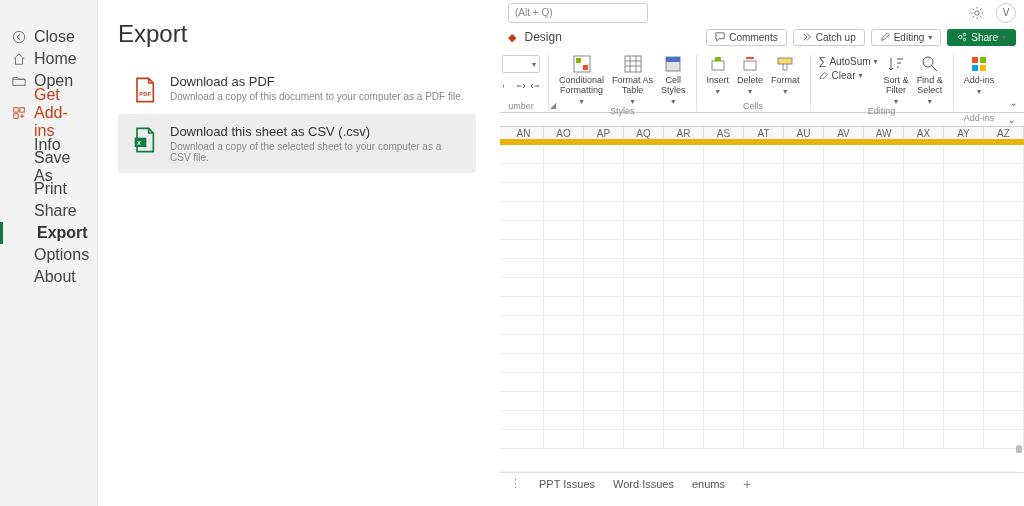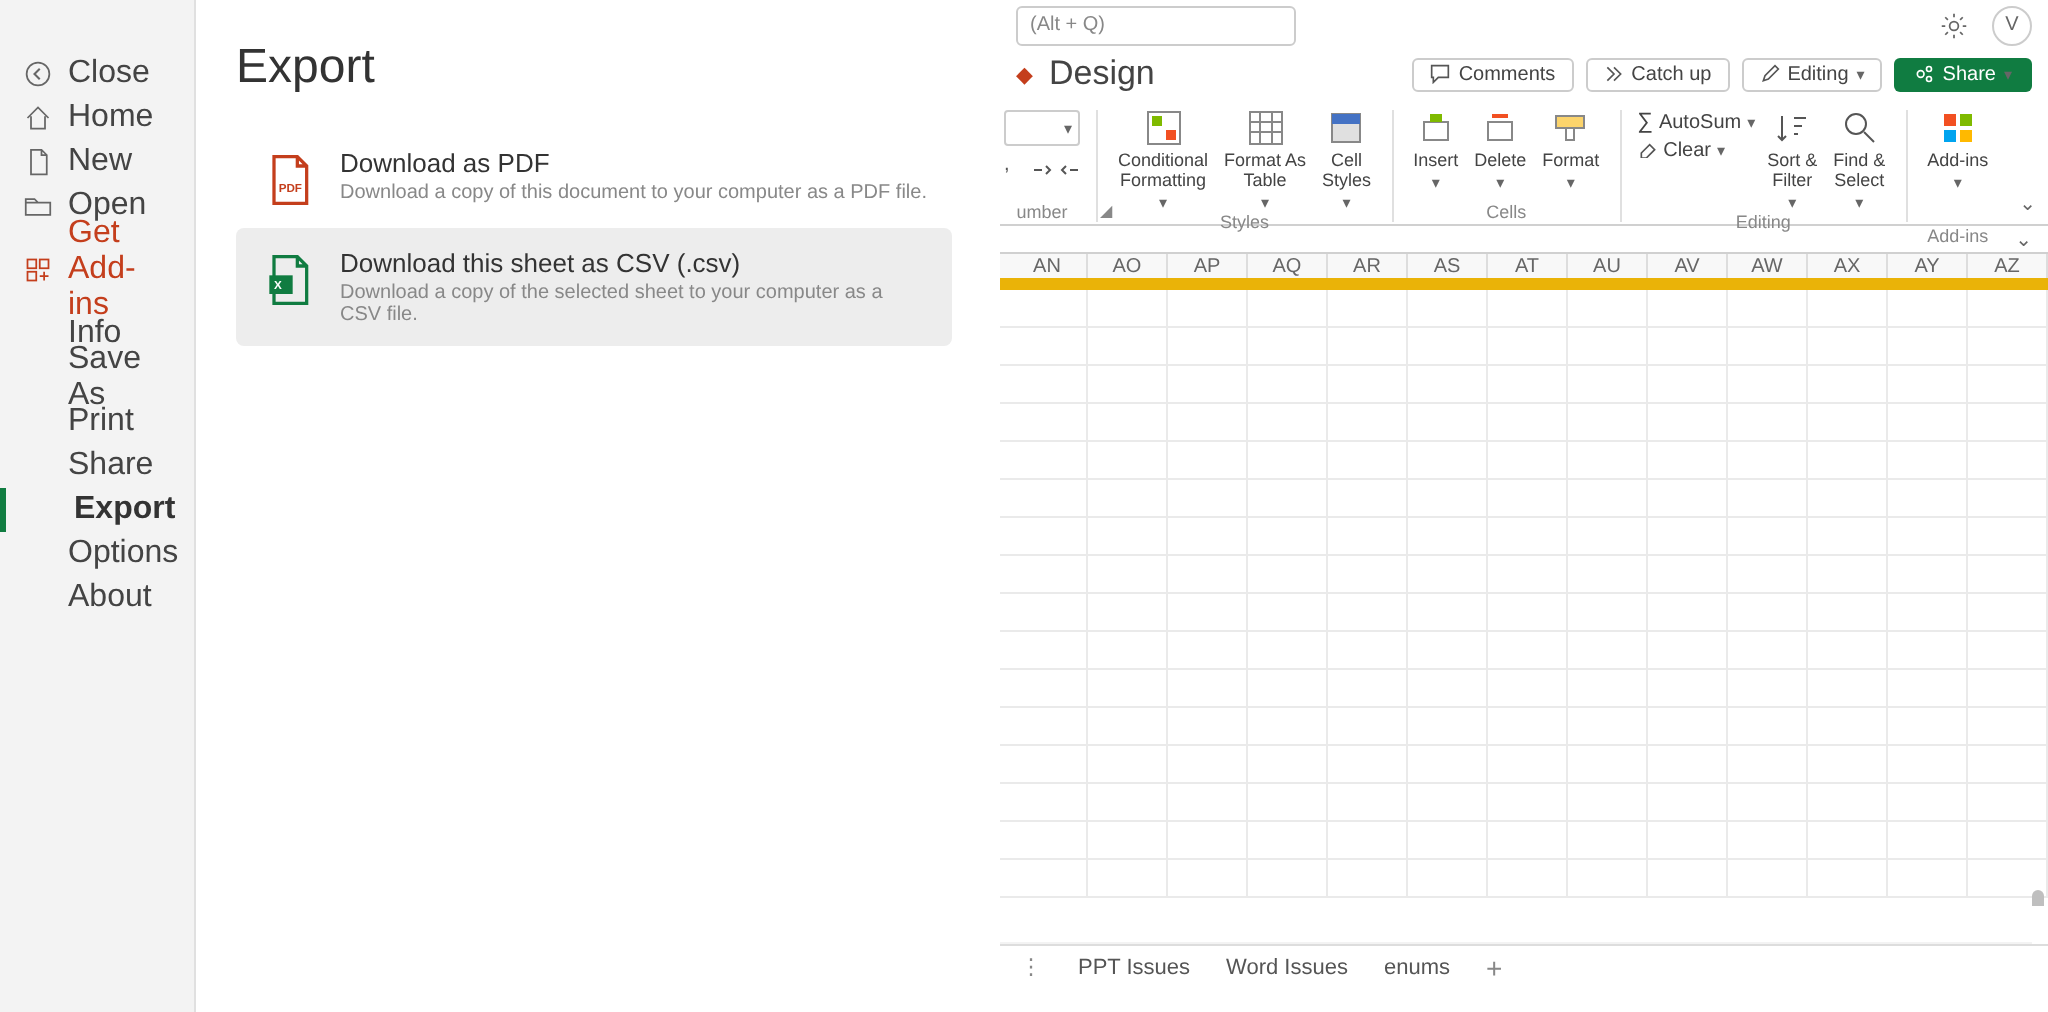--- a/index.html
+++ b/index.html
@@ -56,21 +56,21 @@
     }
     .gear-icon { width: 14px; height: 14px; color: #666; }
     .avatar {
       width: 20px; height: 20px; border-radius: 50%; border: 1px solid #ccc;
       display: flex; align-items: center; justify-content: center; font-size: 10px; color: #666;
     }
     
     .action-bar {
       height: 24px; display: flex; align-items: center; padding: 0 8px; gap: 6px;
     }
-    .design-label { font-size: 17px; color: #444; }
+    .design-label { font-size: 12px; color: #444; }
     .action-btn {
       display: flex; align-items: center; gap: 4px; border: 1px solid #ccc;
       border-radius: 3px; padding: 2px 8px; font-size: 10px; color: #444; cursor: pointer;
     }
     .share-btn {
       background: #107c41; color: #fff; border: none; display: flex; align-items: center;
       gap: 4px; border-radius: 3px; padding: 3px 10px; font-size: 10px; cursor: pointer;
     }
     
     
@@ -157,28 +157,20 @@
     </span>
     <span>Close</span>
   </div>
   <div class="backstage-item">
     <span class="icon">
       <svg viewBox="0 0 16 16" width="14" height="14">
           <path d="M2 8 L8 2 L14 8 M4 7 V14 H12 V7" fill="none" stroke="#666" stroke-width="1"></path>
         </svg>
     </span>
     <span>Home</span>
-  </div>
-  <div class="backstage-item">
-    <span class="icon">
-      <svg viewBox="0 0 16 16" width="14" height="14">
-          <path d="M4 1 H10 L13 4 V15 H4 Z M10 1 V4 H13" fill="none" stroke="#666" stroke-width="1"></path>
-        </svg>
-    </span>
-    <span>New</span>
   </div>
   <div class="backstage-item">
     <span class="icon">
       <svg viewBox="0 0 16 16" width="14" height="14">
           <path d="M1 4 H6 L8 6 H15 V13 H1 Z M1 6 H15" fill="none" stroke="#666" stroke-width="1"></path>
         </svg>
     </span>
     <span>Open</span>
   </div>
   <div class="backstage-divider"></div>

